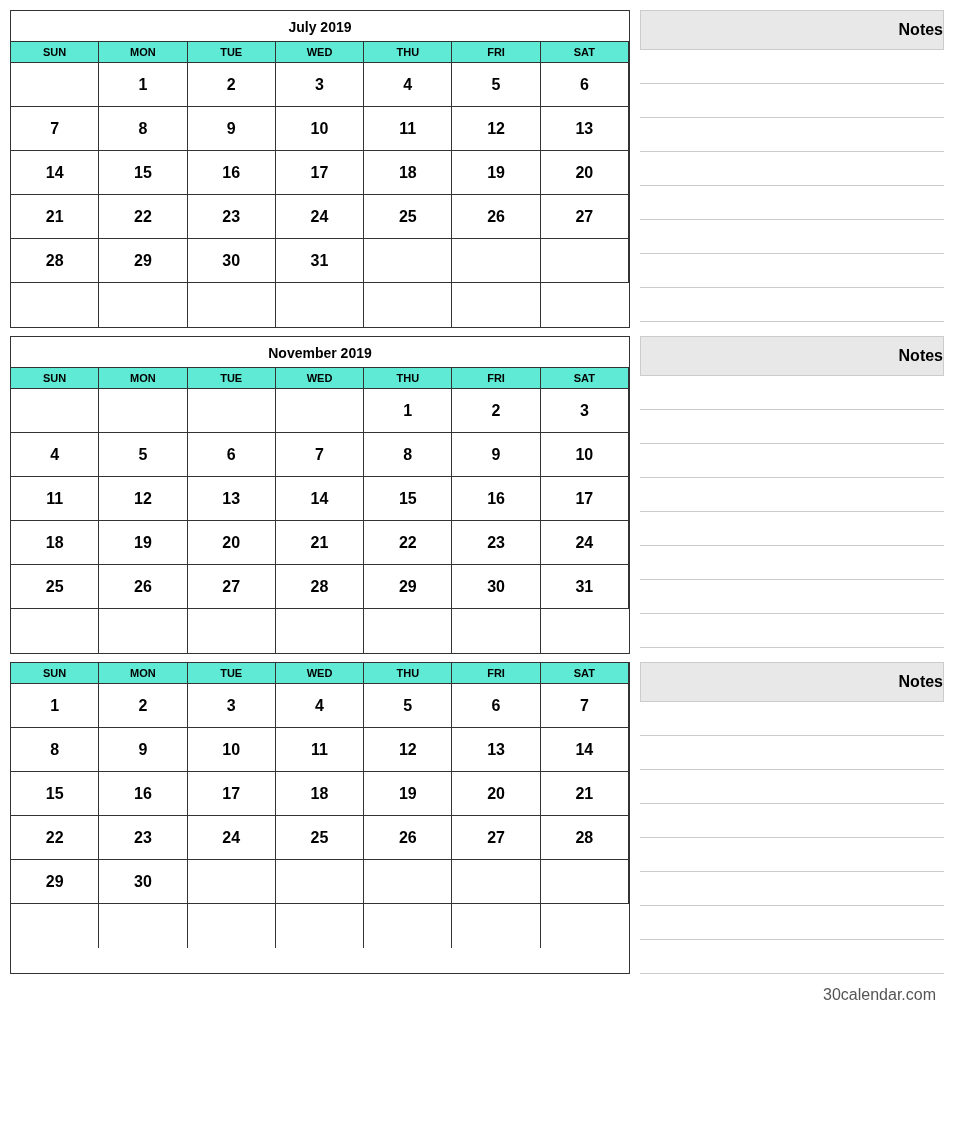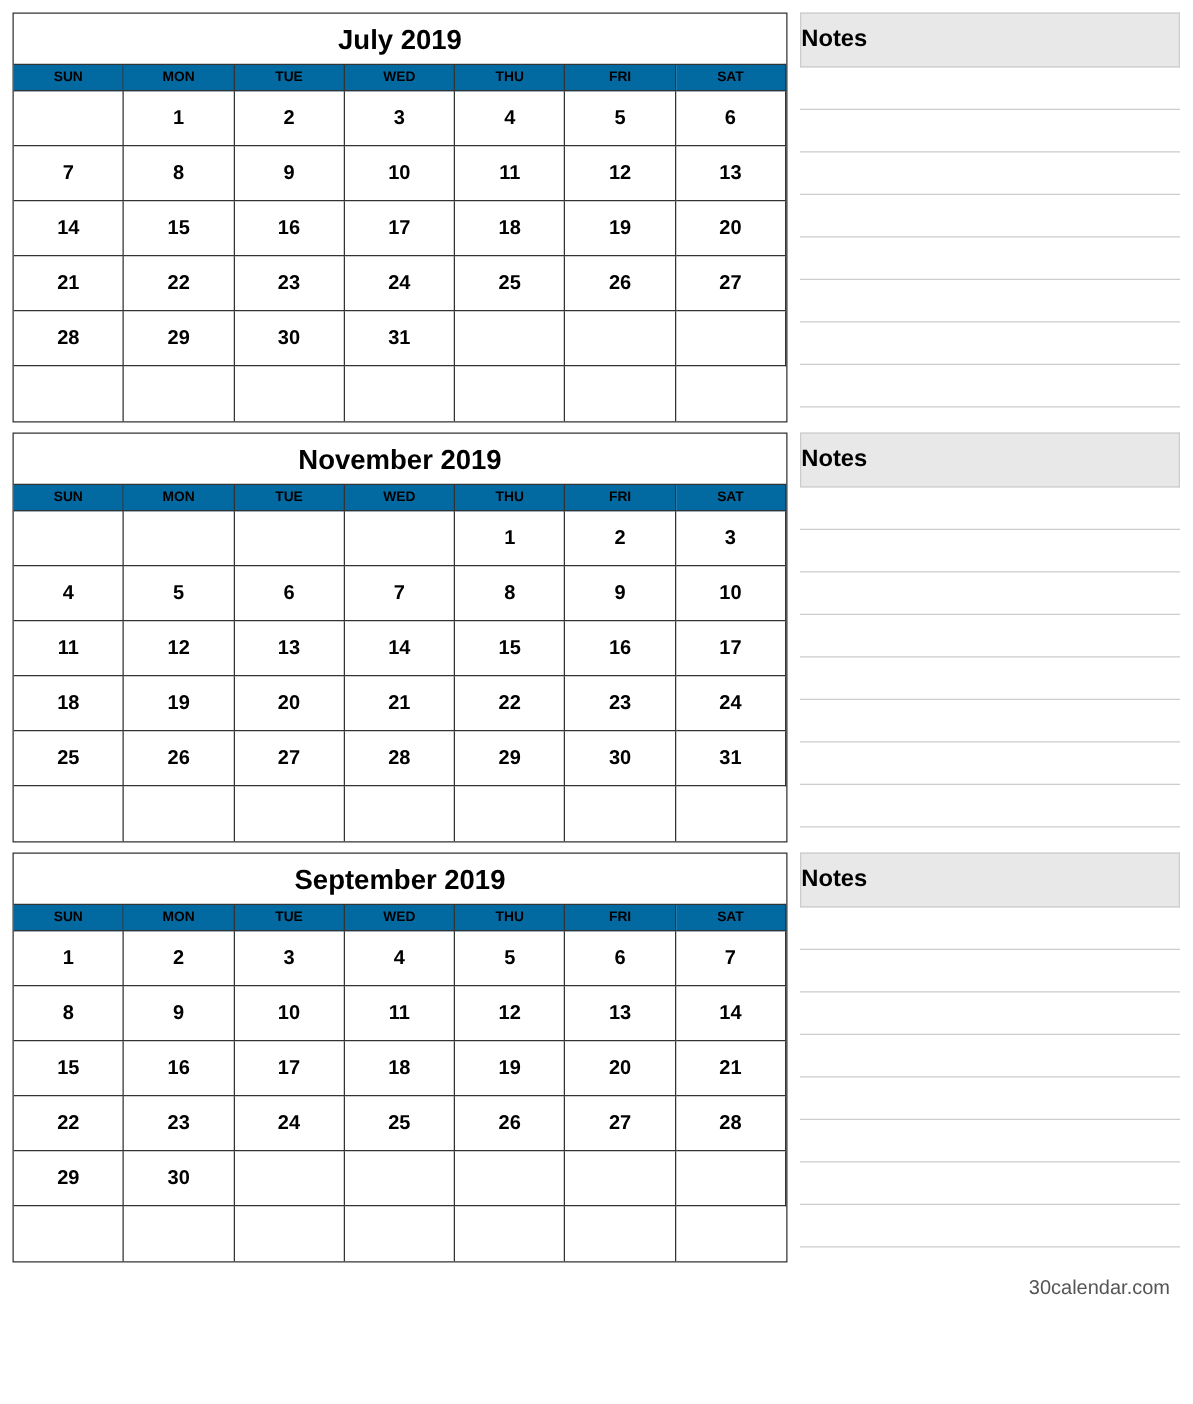--- a/index.html
+++ b/index.html
@@ -20,38 +20,38 @@
       flex-direction: row;
       gap: 10px;
       margin-bottom: 8px;
     }
     .calendar-section {
       flex: 0 0 620px;
       border: 1.5px solid #333;
     }
     .calendar-title {
       text-align: center;
-      font-size: 22px;
+      font-size: 14px;
       font-weight: bold;
       padding: 8px 0 6px 0;
       border-bottom: 1.5px solid #333;
     }
     .calendar-grid {
       display: grid;
       grid-template-columns: repeat(7, 1fr);
       width: 100%;
     }
     .day-header {
       text-align: center;
       font-size: 11px;
       font-weight: bold;
       padding: 4px 0;
       border-right: 1px solid #333;
       border-bottom: 1px solid #333;
-      background: #0369a1;
+      background: #5eead4;
     }
     .day-header:last-child { border-right: none; }
     .day-cell {
       text-align: center;
       font-size: 16px;
       font-weight: bold;
       padding: 8px 0 8px 0;
       border-right: 1px solid #333;
       border-bottom: 1px solid #333;
       min-height: 44px;
@@ -62,22 +62,22 @@
     }
     .day-cell:last-child { border-right: none; }
     .notes-section {
       flex: 1;
       display: flex;
       flex-direction: column;
     }
     .notes-header {
       background: #e8e8e8;
       border: 1.5px solid #ccc;
-      text-align: left;
-      font-size: 19px;
+      text-align: right;
+      font-size: 16px;
       font-weight: bold;
       padding: 10px 0;
       margin-bottom: 0;
     }
     .notes-lines {
       flex: 1;
       display: flex;
       flex-direction: column;
     }
     .notes-line {
@@ -230,21 +230,20 @@
           <div class="notes-line"></div>
           <div class="notes-line"></div>
           <div class="notes-line"></div>
           <div class="notes-line"></div>
           <div class="notes-line"></div>
         </div>
       </div>
     </div>
     <div class="month-row">
       <div class="calendar-section">
-        <div class="calendar-title">September 2019</div>
         <div class="calendar-grid">
           <div class="day-header">SUN</div>
           <div class="day-header">MON</div>
           <div class="day-header">TUE</div>
           <div class="day-header">WED</div>
           <div class="day-header">THU</div>
           <div class="day-header">FRI</div>
           <div class="day-header">SAT</div>
           <div class="day-cell">1</div>
           <div class="day-cell">2</div>

